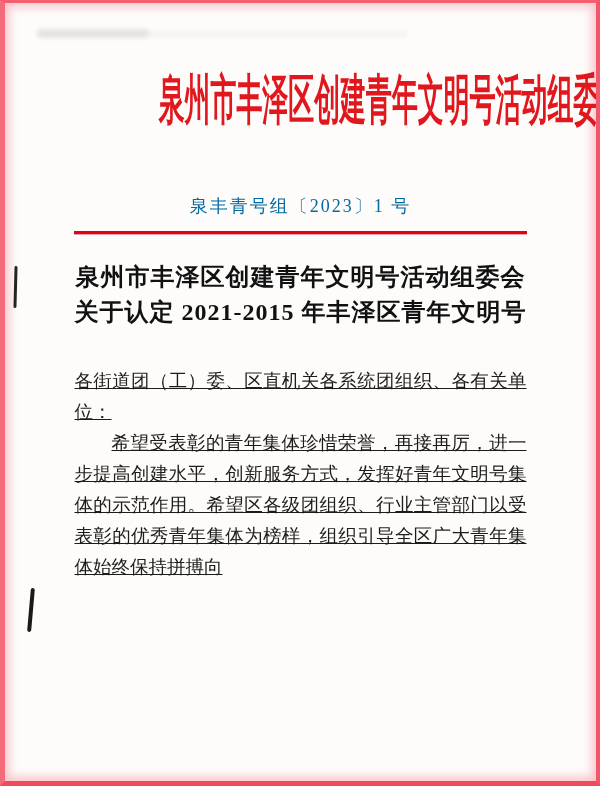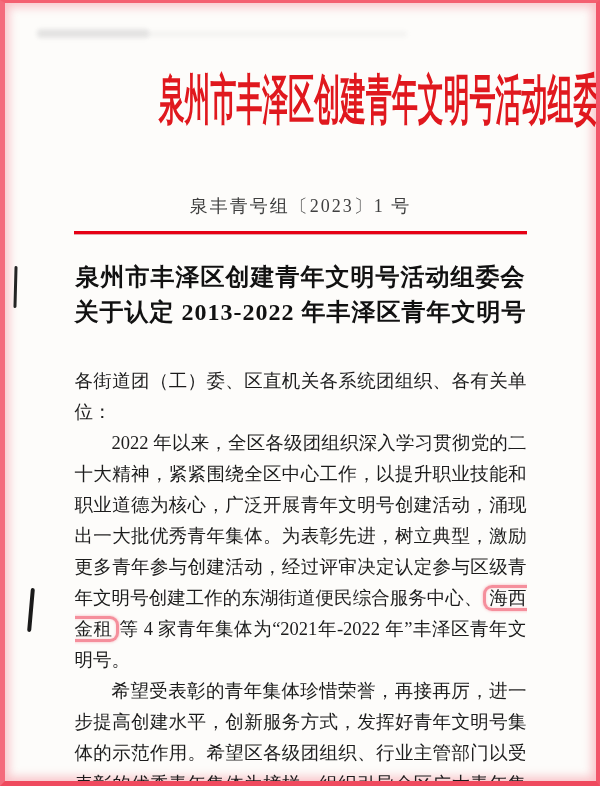--- a/index.html
+++ b/index.html
@@ -44,21 +44,21 @@
     transform:scaleX(0.48);
     transform-origin:50% 50%;
     letter-spacing:0px;
   }
 
   .doc-number {
     margin-top:58px;
     text-align:center;
     font-size:18px; line-height:26px;
     letter-spacing:2px;
-    color:#404040;
+    color:#0369a1;
   }
 
   .red-line {
     width:453px; height:3px;
     margin:12px auto 0 auto;
     background:#e60014;
     box-shadow:0 1px 0 rgba(180,0,20,0.35);
   }
 
   .doc-title {
@@ -72,21 +72,21 @@
   }
 
   .body-text {
     margin:36px auto 0 auto;
     width:452px;
     font-size:18.5px;
     line-height:31px;
     color:#1c1c1c;
     text-align:justify;
   }
-  .body-text p { margin:0; }
+  .body-text p { margin:0;text-decoration:underline; }
   .para-indent { text-indent:2em; }
 
   .annot-highlight {
     border:3px solid rgba(242,85,106,0.65);
     border-radius:9px;
     padding:0 3px;
     margin:0 1px;
     box-shadow:0 0 3px rgba(242,85,106,0.45), inset 0 0 3px rgba(242,85,106,0.25);
   }
 </style>
@@ -101,24 +101,23 @@
   <div class="mark-b"></div>
 
   <div class="red-header">泉州市丰泽区创建青年文明号活动组委会</div>
 
   <div class="doc-number">泉丰青号组〔2023〕1 号</div>
 
   <div class="red-line"></div>
 
   <div class="doc-title">
     <div>泉州市丰泽区创建青年文明号活动组委会</div>
-    <div>关于认定 2013-2022 年丰泽区青年文明号</div>
+    <div>关于认定 2021-2015 年丰泽区青年文明号</div>
   </div>
 
   <div class="body-text">
     <p>各街道团（工）委、区直机关各系统团组织、各有关单位：</p>
 
-    <p class="para-indent"><span>2022 年以来，全区各级团组织深入学习贯彻党的二十大精神，紧紧围绕全区中心工作，以提升职业技能和职业道德为核心，广泛开展青年文明号创建活动，涌现出一大批优秀青年集体。为表彰先进，树立典型，激励更多青年参与创建活动，经过评审决定认定参与区级青年文明号创建工作的东湖街道便民综合服务中心、</span><span class="annot-highlight">海西金租</span><span>等 4 家青年集体为“2021年-2022 年”丰泽区青年文明号。</span></p>
 
     <p class="para-indent">希望受表彰的青年集体珍惜荣誉，再接再厉，进一步提高创建水平，创新服务方式，发挥好青年文明号集体的示范作用。希望区各级团组织、行业主管部门以受表彰的优秀青年集体为榜样，组织引导全区广大青年集体始终保持拼搏向</p>
   </div>
 
 </div>
 
 </body></html>

